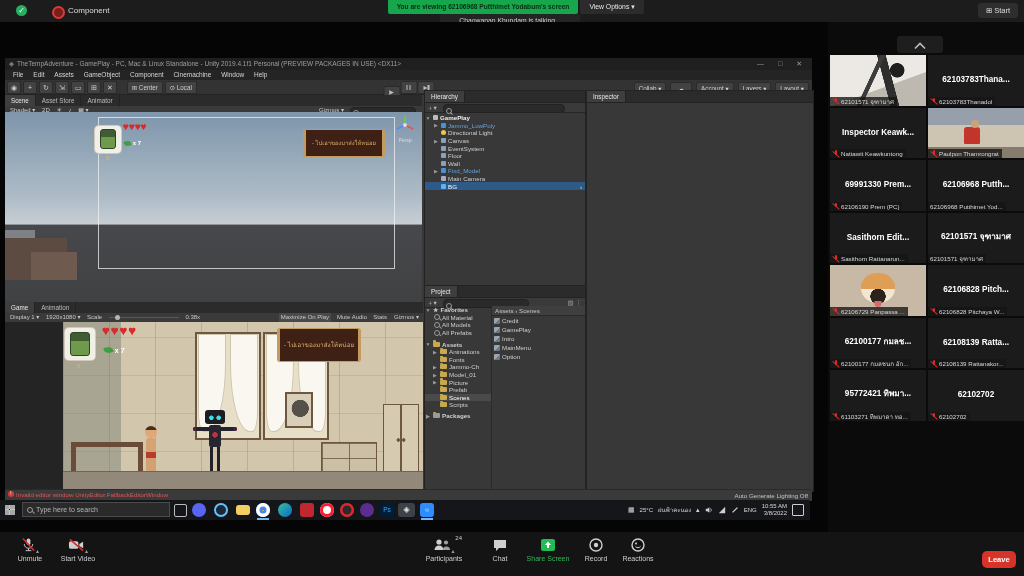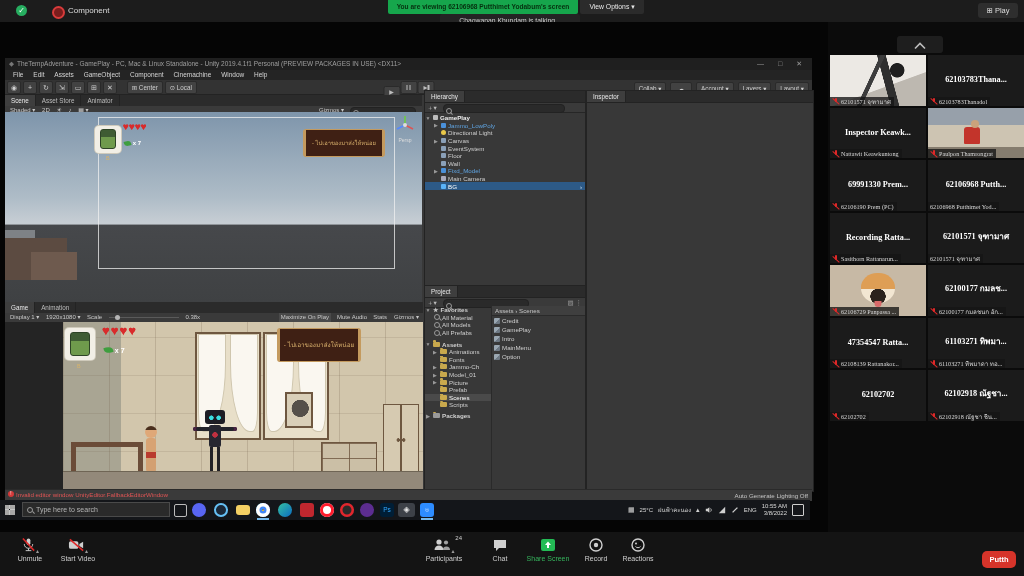--- a/index.html
+++ b/index.html
@@ -119,21 +119,21 @@
                 linear-gradient(#d8d8d8 0 4.5px,transparent 4.5px 5.5px,#d8d8d8 5.5px);
      background-blend-mode:multiply;opacity:.9;
      -webkit-mask:linear-gradient(#000 0 0);}
   .tsearch{position:absolute;left:22px;top:2px;width:148px;height:15px;background:#2a2a2a;border:1px solid #4a4a4a;color:#b5b5b5;font-size:7px;display:flex;align-items:center;gap:3px;padding-left:4px;box-sizing:border-box;}
   .tico{position:absolute;top:3px;width:14px;height:14px;border-radius:3px;}
   .active-underline::after{content:"";position:absolute;left:1px;bottom:-3px;width:12px;height:2px;background:#76b9ed;}
   .tray{position:absolute;right:6px;top:0;height:20px;display:flex;align-items:center;gap:5px;color:#d8d8d8;font-size:6px;}
   .trayglyph{color:#cfcfcf;font-size:7px;}
   .clockcol{text-align:right;line-height:1.15;font-size:6px;}
   
-  .sidebar{position:absolute;left:830px;top:55px;width:194px;height:474px;display:grid;grid-template-columns:1fr 1fr;gap:2px;grid-auto-rows:50.5px;font-family:Liberation Serif, serif;}
+  .sidebar{position:absolute;left:830px;top:55px;width:194px;height:474px;display:grid;grid-template-columns:1fr 1fr;gap:2px;grid-auto-rows:50.5px;}
   .tile{position:relative;background:#1b1b1b;overflow:hidden;}
   .tile-name{position:absolute;left:3px;right:3px;top:50%;transform:translateY(-58%);text-align:center;font-weight:bold;font-size:8.2px;color:#fff;white-space:nowrap;overflow:hidden;}
   .tile-label{position:absolute;left:0;bottom:0;max-width:100%;background:rgba(20,20,20,.78);color:#d8d8d8;font-size:6.2px;line-height:9px;padding:0 3px 0 2px;display:flex;align-items:center;white-space:nowrap;overflow:hidden;}
   .mic{display:inline-block;flex:none;width:7px;height:8px;position:relative;margin-right:2px;}
   .mic::before{content:"";position:absolute;left:2.6px;top:0.5px;width:2.6px;height:4.5px;background:#e02828;border-radius:1.3px;}
   .mic::after{content:"";position:absolute;left:0.5px;top:1px;width:8.5px;height:1.1px;background:#e02828;transform:rotate(42deg);transform-origin:left top;}
   .art-sketch{position:absolute;inset:0;background:linear-gradient(160deg,#ece9e4 0 60%,#bdb8b0 61%);
      background-image:linear-gradient(115deg,transparent 42%,#3c3c3c 42.5% 46%,transparent 46.5%),
         linear-gradient(75deg,transparent 55%,#2e2e2e 55.5% 63%,transparent 63.5%),
         radial-gradient(circle at 70% 30%,#1f1f1f 0 9%,transparent 10%),
@@ -159,21 +159,21 @@
 <body>
 
 <div class="screen">
 
   <div class="topbar">
     <div class="shield">✓</div>
     <div class="recdot"></div>
     <div class="reclabel">Component</div>
     <div class="banner">You are viewing 62106968 Putthimet Yodabum's screen</div>
     <div class="viewopts">View Options ▾</div>
-    <div class="viewbtn">⊞ <span>Play</span></div>
+    <div class="viewbtn">⊞ <span>Start</span></div>
   </div>
   <div class="talktip">Chaowanan Khundam is talking...</div>
   <div class="collapse">
     <svg width="12" height="8" viewBox="0 0 12 8" style="margin-top:5px">
         <polyline points="1,6.5 6,1.5 11,6.5" fill="none" stroke="#bdbdbd" stroke-width="1.6"></polyline>
       </svg>
   </div>
 
   <div class="shared">
 
@@ -518,72 +518,72 @@
           <span>62106190 Prem (PC)</span>
         </div>
       </div>
     <div class="tile">
         <div class="tile-name">62106968 Putth...</div>
         <div class="tile-label">
           <span>62106968 Putthimet Yod...</span>
         </div>
       </div>
     <div class="tile">
-        <div class="tile-name">Recording  Ratta...</div>
+        <div class="tile-name">Sasithorn  Edit...</div>
         <div class="tile-label">
           <span class="mic"></span>
           <span>Sasithorn Rattanarun...</span>
         </div>
       </div>
     <div class="tile">
         <div class="tile-name">62101571 จุฑามาศ</div>
         <div class="tile-label">
           <span>62101571 จุฑามาศ</span>
         </div>
       </div>
     <div class="tile">
         <div class="art-dog"></div>
         <div class="tile-label">
           <span class="mic"></span>
           <span>62106729 Panpassa ...</span>
         </div>
       </div>
     <div class="tile">
+        <div class="tile-name">62106828 Pitch...</div>
+        <div class="tile-label">
+          <span class="mic"></span>
+          <span>62106828 Pitchaya W...</span>
+        </div>
+      </div>
+    <div class="tile">
         <div class="tile-name">62100177 กมลช...</div>
         <div class="tile-label">
           <span class="mic"></span>
           <span>62100177 กมลชนก อัก...</span>
         </div>
       </div>
     <div class="tile">
-        <div class="tile-name">47354547 Ratta...</div>
+        <div class="tile-name">62108139 Ratta...</div>
         <div class="tile-label">
           <span class="mic"></span>
           <span>62108139 Rattanakor...</span>
         </div>
       </div>
     <div class="tile">
-        <div class="tile-name">61103271 ทิพมา...</div>
+        <div class="tile-name">95772421 ทิพมา...</div>
         <div class="tile-label">
           <span class="mic"></span>
           <span>61103271 ทิพมาดา ทอ...</span>
         </div>
       </div>
     <div class="tile">
         <div class="tile-name">62102702</div>
         <div class="tile-label">
           <span class="mic"></span>
           <span>62102702</span>
-        </div>
-      </div>
-    <div class="tile">
-        <div class="tile-name">62102918 ณัฐชา...</div>
-        <div class="tile-label">
-          <span class="mic"></span>
-          <span>62102918 ณัฐชา ชิน...</span>
         </div>
       </div>
   </div>
 
   <div class="bottombar">
     <div class="zbtn" style="left:0px;">
       <span class="ic"><svg width="15" height="16" viewBox="0 0 16 16">
             <rect x="6" y="1" width="4" height="7" rx="2" fill="#cfcfcf"></rect>
             <path d="M3.5 7 a4.5 4.5 0 0 0 9 0" stroke="#cfcfcf" fill="none"></path>
             <line x1="8" y1="11.5" x2="8" y2="14" stroke="#cfcfcf"></line>
@@ -631,16 +631,16 @@
     </div>
     <div class="zbtn" style="left:608px;">
       <span class="ic"><svg width="16" height="16" viewBox="0 0 16 16">
             <circle cx="8" cy="8" r="6" fill="none" stroke="#cfcfcf" stroke-width="1.4"></circle>
             <circle cx="6" cy="6.5" r="1" fill="#cfcfcf"></circle>
             <circle cx="10" cy="6.5" r="1" fill="#cfcf cf"></circle>
             <path d="M5.5 9.5 a3.2 3.2 0 0 0 5 0" stroke="#cfcfcf" fill="none"></path>
           </svg></span>
       <span>Reactions</span>
     </div>
-    <div class="leave">Putth</div>
+    <div class="leave">Leave</div>
   </div>
 
 </div>
 
 </body></html>

